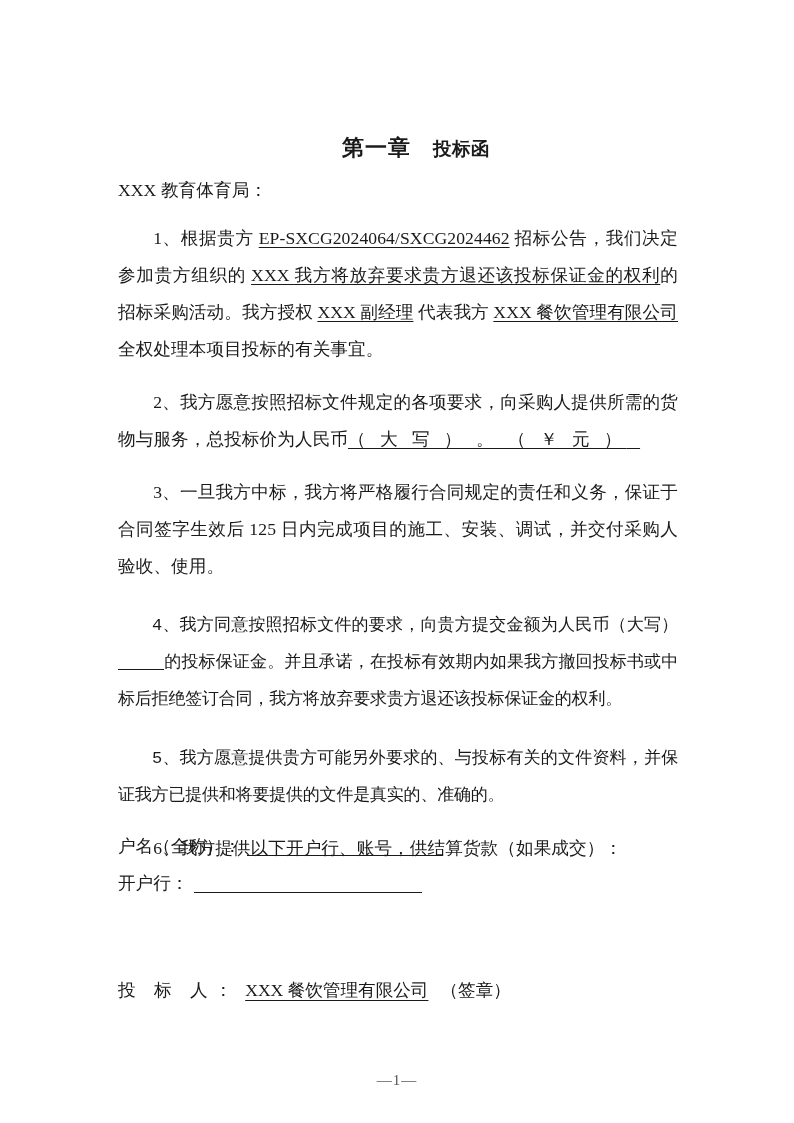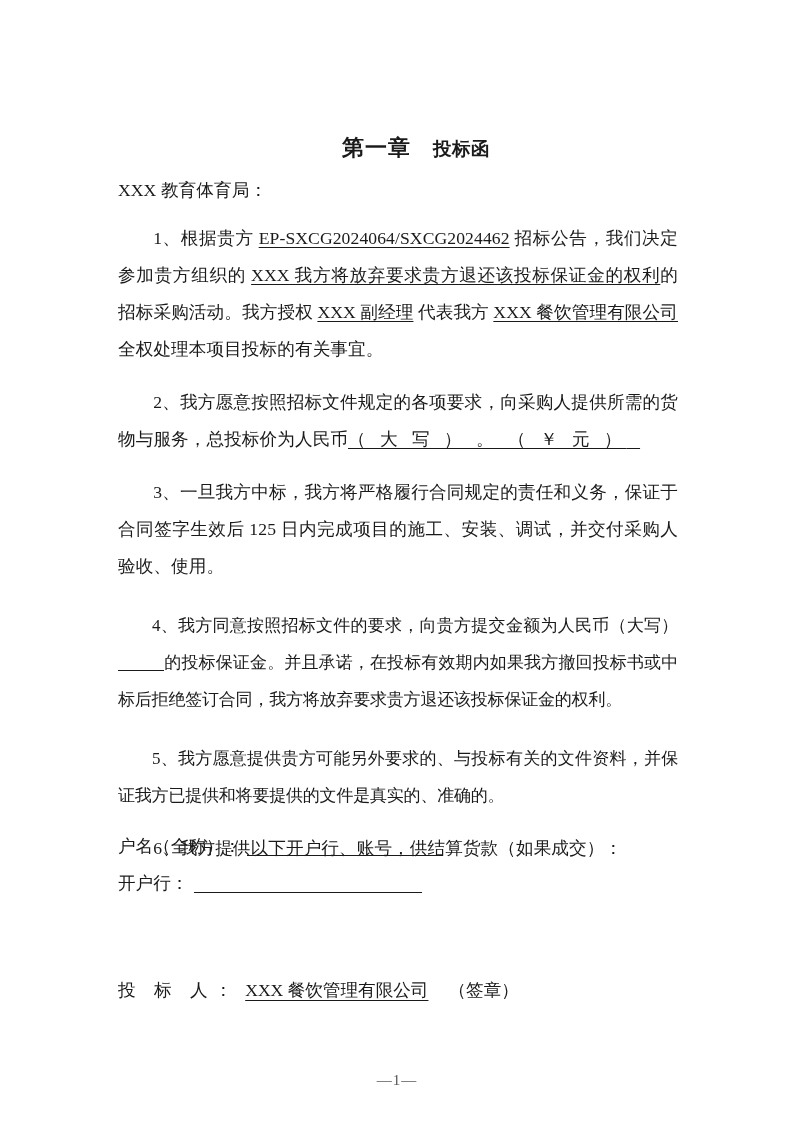--- a/index.html
+++ b/index.html
@@ -67,21 +67,21 @@
     text-justify: inter-ideograph;
     letter-spacing: 0.1px;
   }
 
   p.para.indent {
     text-indent: 2em;
   }
 
   
   p.para.alt {
-    font-family: Liberation Serif, serif;
+    font-family: Liberation Mono, monospace;
     font-size: 17px;
     letter-spacing: -0.2px;
   }
 
   .gap-sm { height: 11px; }
   .gap-md { height: 16px; }
   .gap-lg { height: 22px; }
 
   .u {
     text-decoration: underline;
@@ -139,21 +139,21 @@
   }
   .signature .sig-label {
     letter-spacing: 7px;
   }
   .signature .sig-value {
     text-decoration: underline;
     text-underline-offset: 4px;
     padding: 0 6px;
   }
   .signature .sig-seal {
-    margin-left: 14px;
+    margin-left: 6px;
   }
 
   
   .page-number {
     position: absolute;
     left: 0;
     top: 1072px;
     width: 794px;
     text-align: center;
     font-size: 15px;

